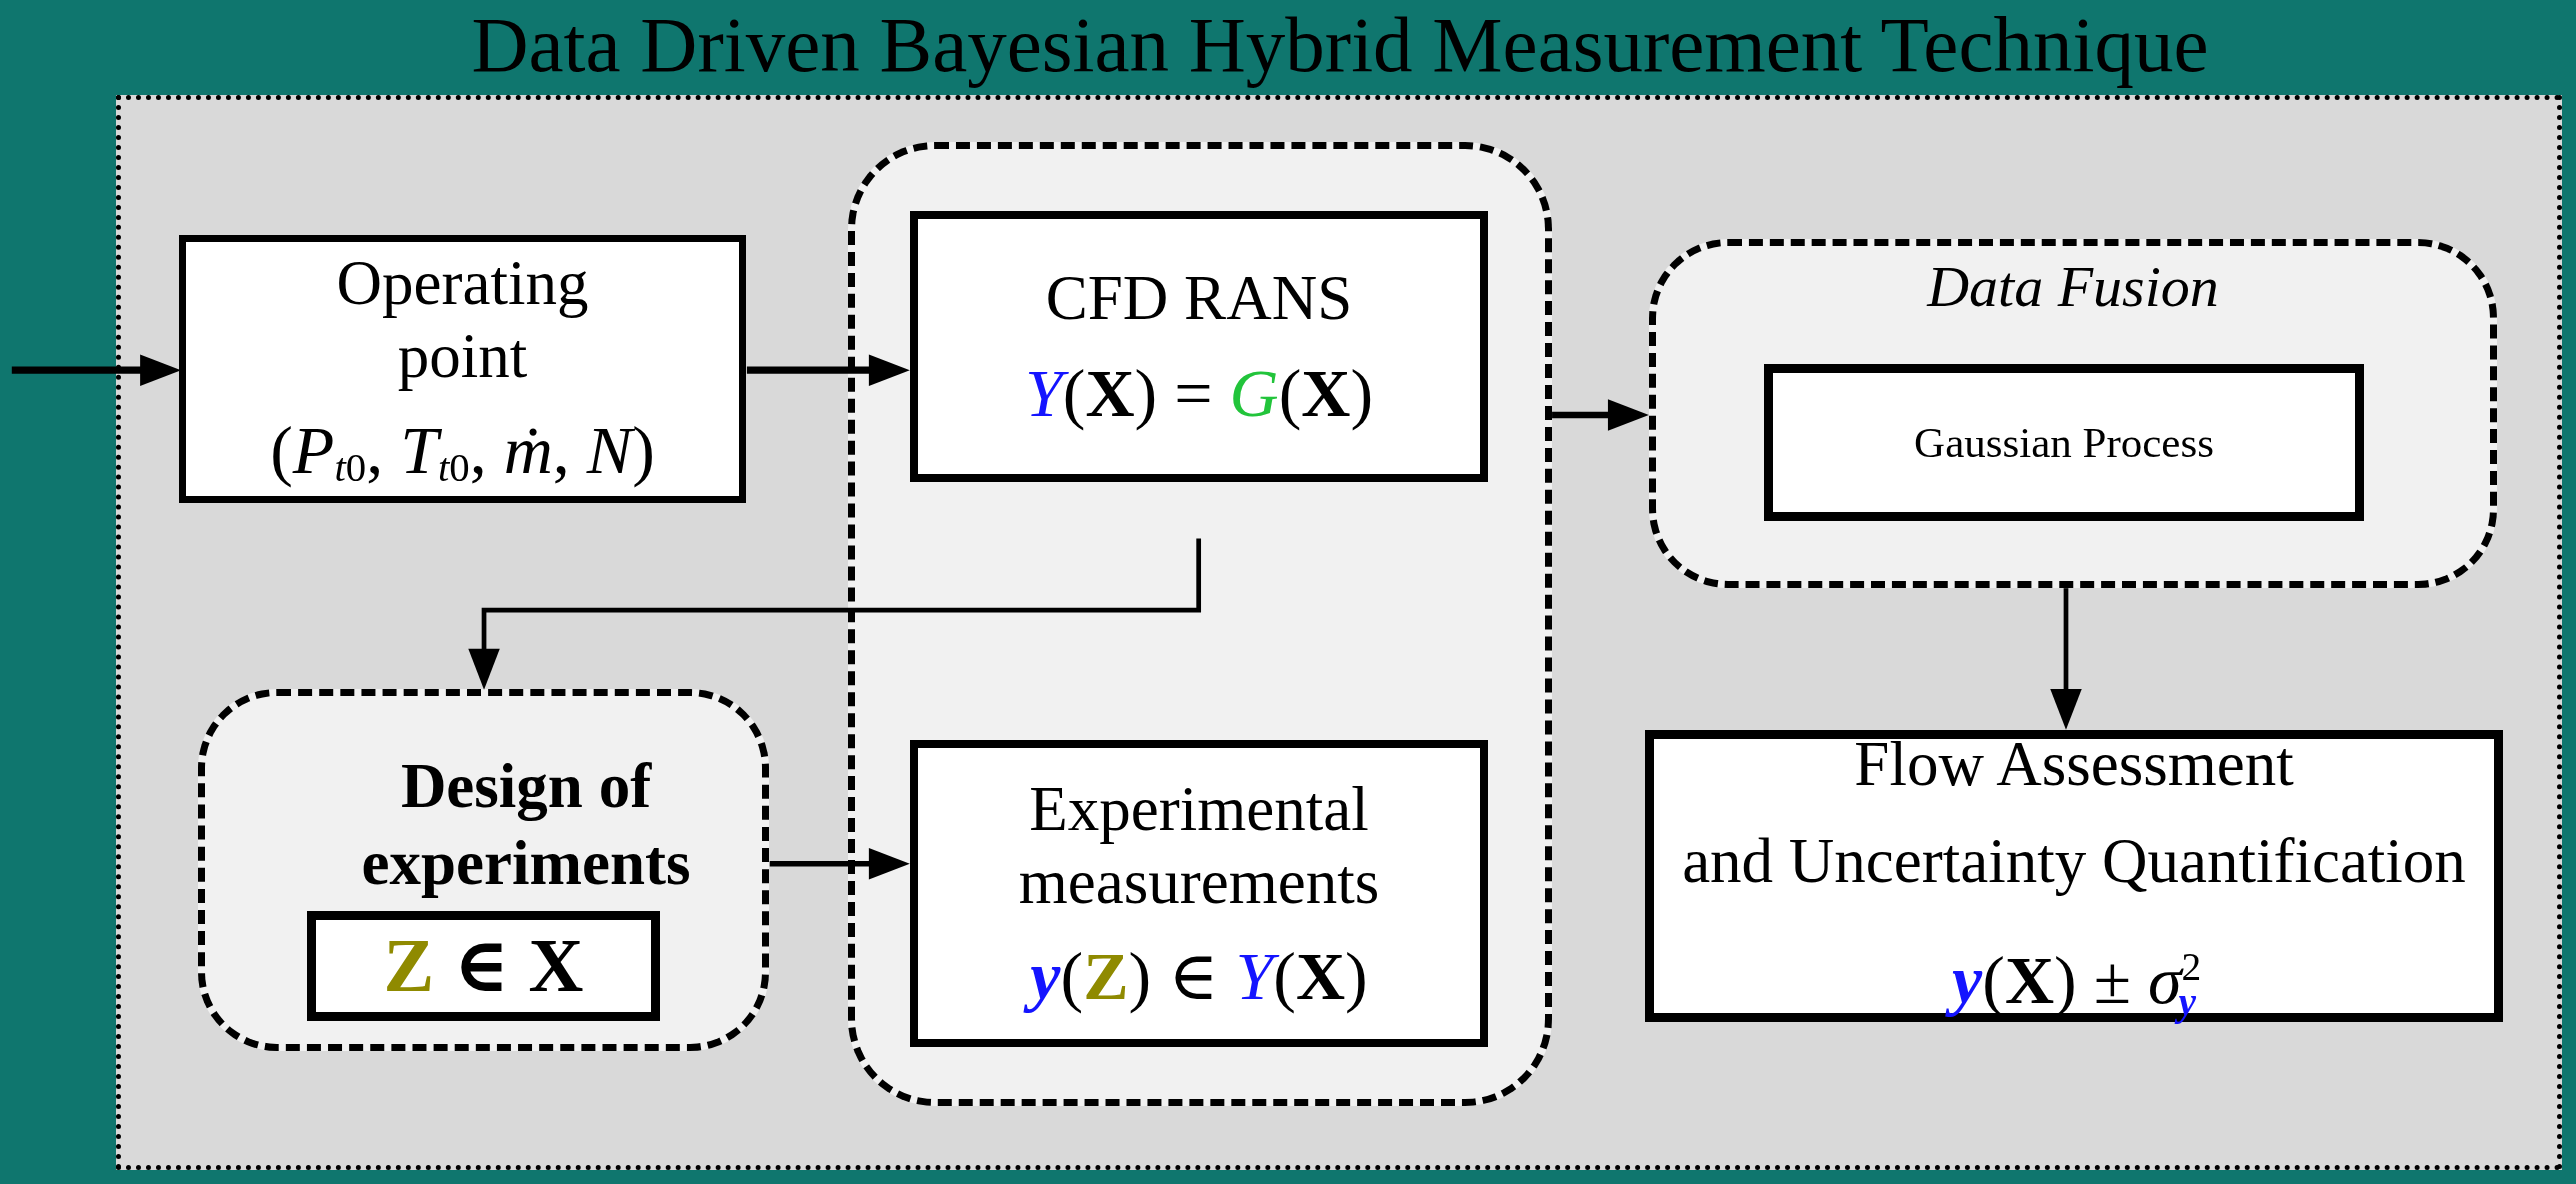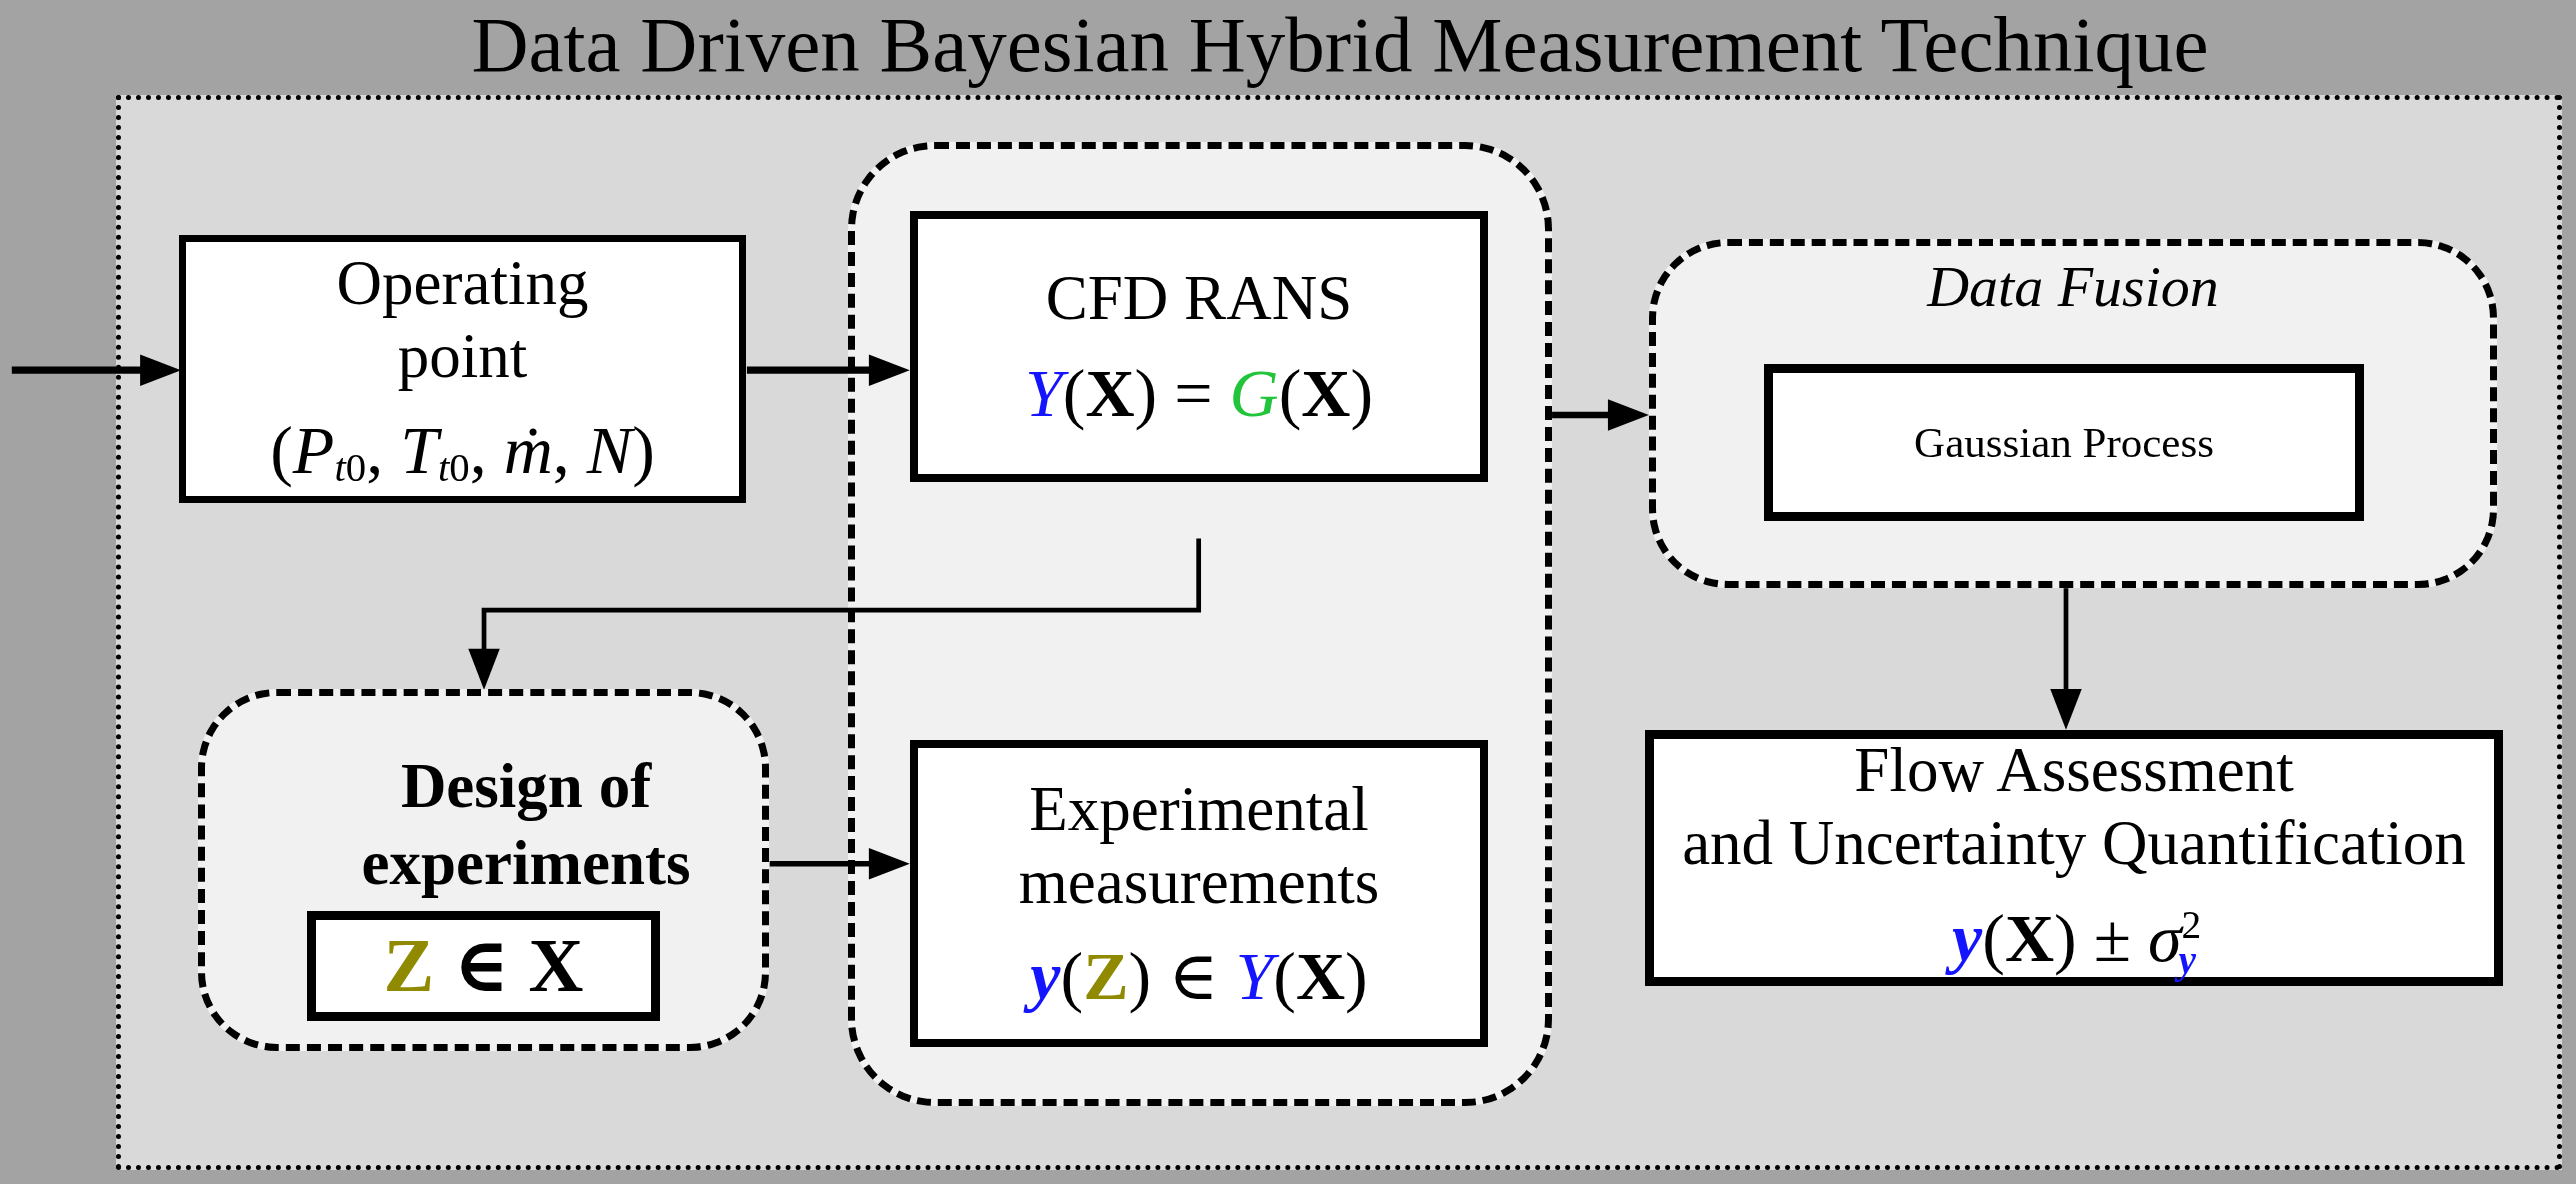--- a/index.html
+++ b/index.html
@@ -4,21 +4,21 @@
 <style>
   :root{
     --blue:#1414ff;
     --green:#22c43b;
     --olive:#8f8a00;
     --bg-gray:#d9d9d9;
     --panel-gray:#f1f1f1;
   }
   html,body{margin:0;padding:0;background:#fff;}
   .page{
-    position:relative;width:2576px;height:1185px;background:#a3a3a3;
+    position:relative;width:2576px;height:1185px;background:#0f766e;
     font-family:"Liberation Serif","DejaVu Serif",serif;color:#000;overflow:hidden;
   }
   .abs{position:absolute;box-sizing:border-box;}
   .title{
     top:1.6px;left:118px;width:2444px;text-align:center;
     font-size:79px;line-height:1.1;white-space:nowrap;
   }
   .outer{
     left:116px;top:95px;width:2446px;height:1075px;
     border:5.5px dotted #000;background:var(--bg-gray);
@@ -32,21 +32,21 @@
   .node{
     background:#fff;border:8.7px solid #000;
     display:flex;flex-direction:column;align-items:center;justify-content:center;
     text-align:center;
   }
   .op{left:179px;top:235px;width:567px;height:268px;border-width:7.9px;}
   .cfd{left:910px;top:211px;width:578px;height:271px;border-width:8.7px;}
   .exp{left:910px;top:712px;width:578px;height:307px;border-width:8.7px;margin-top:28px;}
   .gauss{left:1764px;top:364px;width:600px;height:157px;border-width:9.4px;}
   .zinx{left:307px;top:911px;width:353px;height:110px;border-width:9.4px;}
-  .flow{left:1645px;top:730px;width:858px;height:256px;border-width:9.4px;}
+  .flow{left:1645px;top:730px;width:858px;height:292px;border-width:9.4px;gap:24px;}
   .nline{font-size:63px;line-height:1.16;}
   .ctitle{text-align:center;font-size:63px;line-height:1.22;}
   .doe-title{left:198px;top:748px;width:656px;font-weight:bold;}
   .df-title{left:1649px;top:252px;width:848px;font-size:58px;font-style:italic;}
   .formula{font-size:68px;line-height:1.1;margin-top:20.5px;white-space:nowrap;}
   .formula.big{font-size:76px;margin-top:0;font-weight:bold;}
   .gauss .nline{font-size:43px;}
   .tok{}
   .tok.it{font-style:italic;}
   .tok.b{font-weight:bold;}

